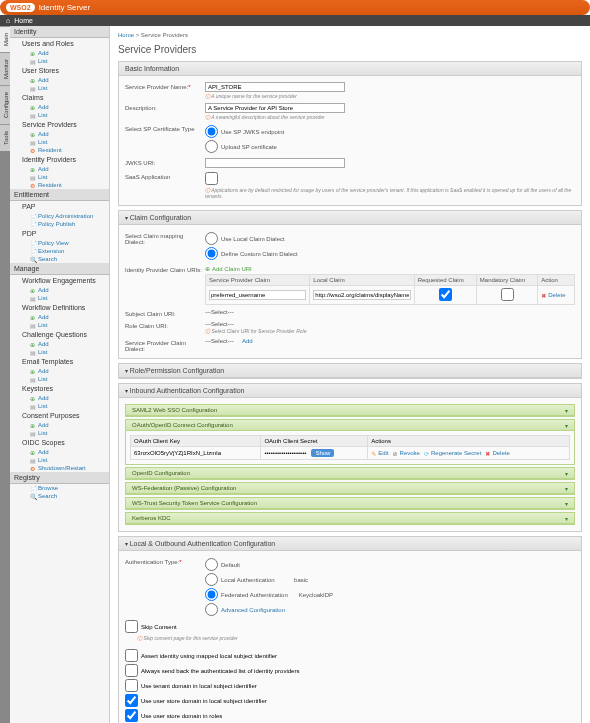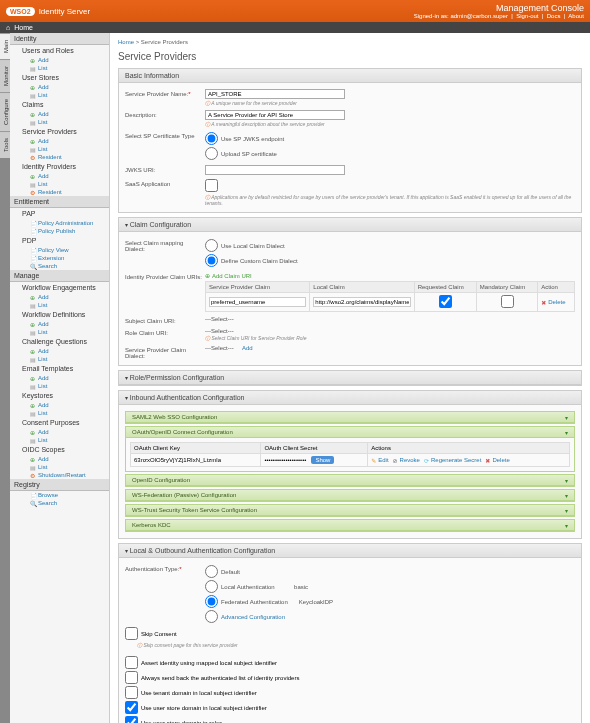--- a/index.html
+++ b/index.html
@@ -1,17 +1,17 @@
 <!DOCTYPE html>
 <html><head>
 <meta charset="utf-8">
 <style>
 * { box-sizing: border-box; margin: 0; padding: 0; font-family: Arial, sans-serif; }
 body { font-size: 7px; background: #fff; width: 590px; }
-.header { background: linear-gradient(#e8641a, #d9580f); color: #fff; padding: 3px 6px; display: flex; justify-content: space-between; align-items: center; }
+.header { background: linear-gradient(#e8641a, #d9580f); color: #fff; padding: 3px 6px; display: flex; justify-content: space-between; align-items: center; border-radius: 10px; }
 .logo { display: flex; align-items: center; gap: 4px; font-size: 8px; }
 .logo-badge { background: #fff; color: #e8641a; padding: 1px 4px; border-radius: 6px; font-weight: bold; font-size: 7px; }
 .header-right { text-align: right; font-size: 6px; }
 .header-right .title { font-size: 9px; }
 .header-right .links a { color: #fff; text-decoration: none; }
 .topbar { background: #444; color: #fff; padding: 2px 6px; font-size: 7px; display: flex; align-items: center; gap: 4px; }
 .home-icon { display: inline-block; }
 .container { display: flex; }
 .left-tabs { width: 10px; background: #888; display: flex; flex-direction: column; }
 .left-tab { writing-mode: vertical-lr; transform: rotate(180deg); padding: 6px 1px; font-size: 6px; color: #333; background: #ccc; border-bottom: 1px solid #999; text-align: center; cursor: pointer; }
@@ -61,30 +61,20 @@
 .add-link { color: #4a9e3f; }
 </style>
 </head>
 <body>
 
 <div class="header">
   <div class="logo">
     <span class="logo-badge">WSO2</span>
     <span>Identity Server</span>
   </div>
-  <div class="header-right">
-    <div class="title">Management Console</div>
-    <div class="links">
-      <span>Signed-in as:</span>
-      <span>admin@carbon.super</span> &nbsp;|&nbsp;
-      <a>Sign-out</a> &nbsp;|&nbsp;
-      <a>Docs</a> &nbsp;|&nbsp;
-      <a>About</a>
-    </div>
-  </div>
 </div>
 
 <div class="topbar">
   <span class="home-icon">⌂</span>
   <span>Home</span>
 </div>
 
 <div class="container">
   <div class="left-tabs">
     <div class="left-tab active">Main</div>

